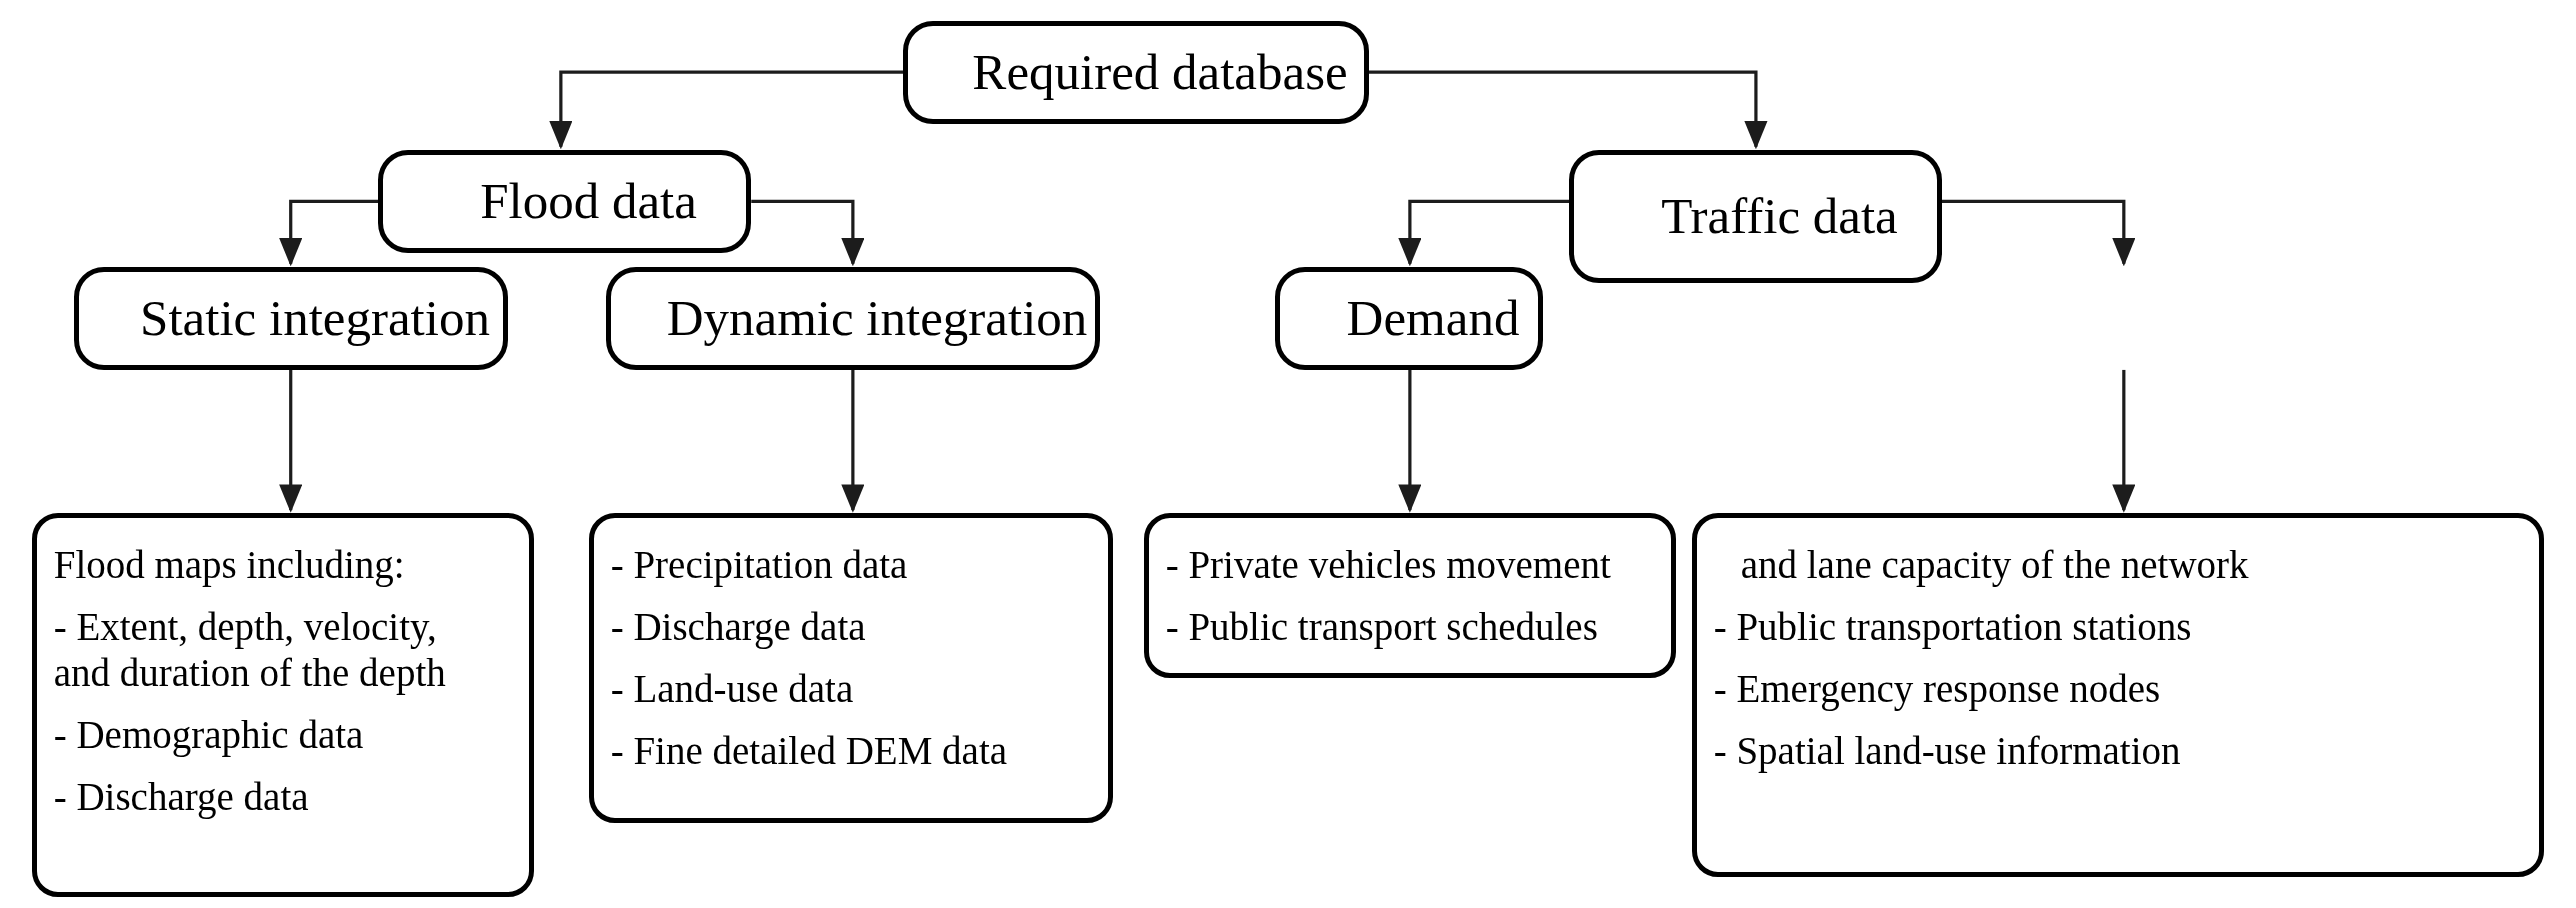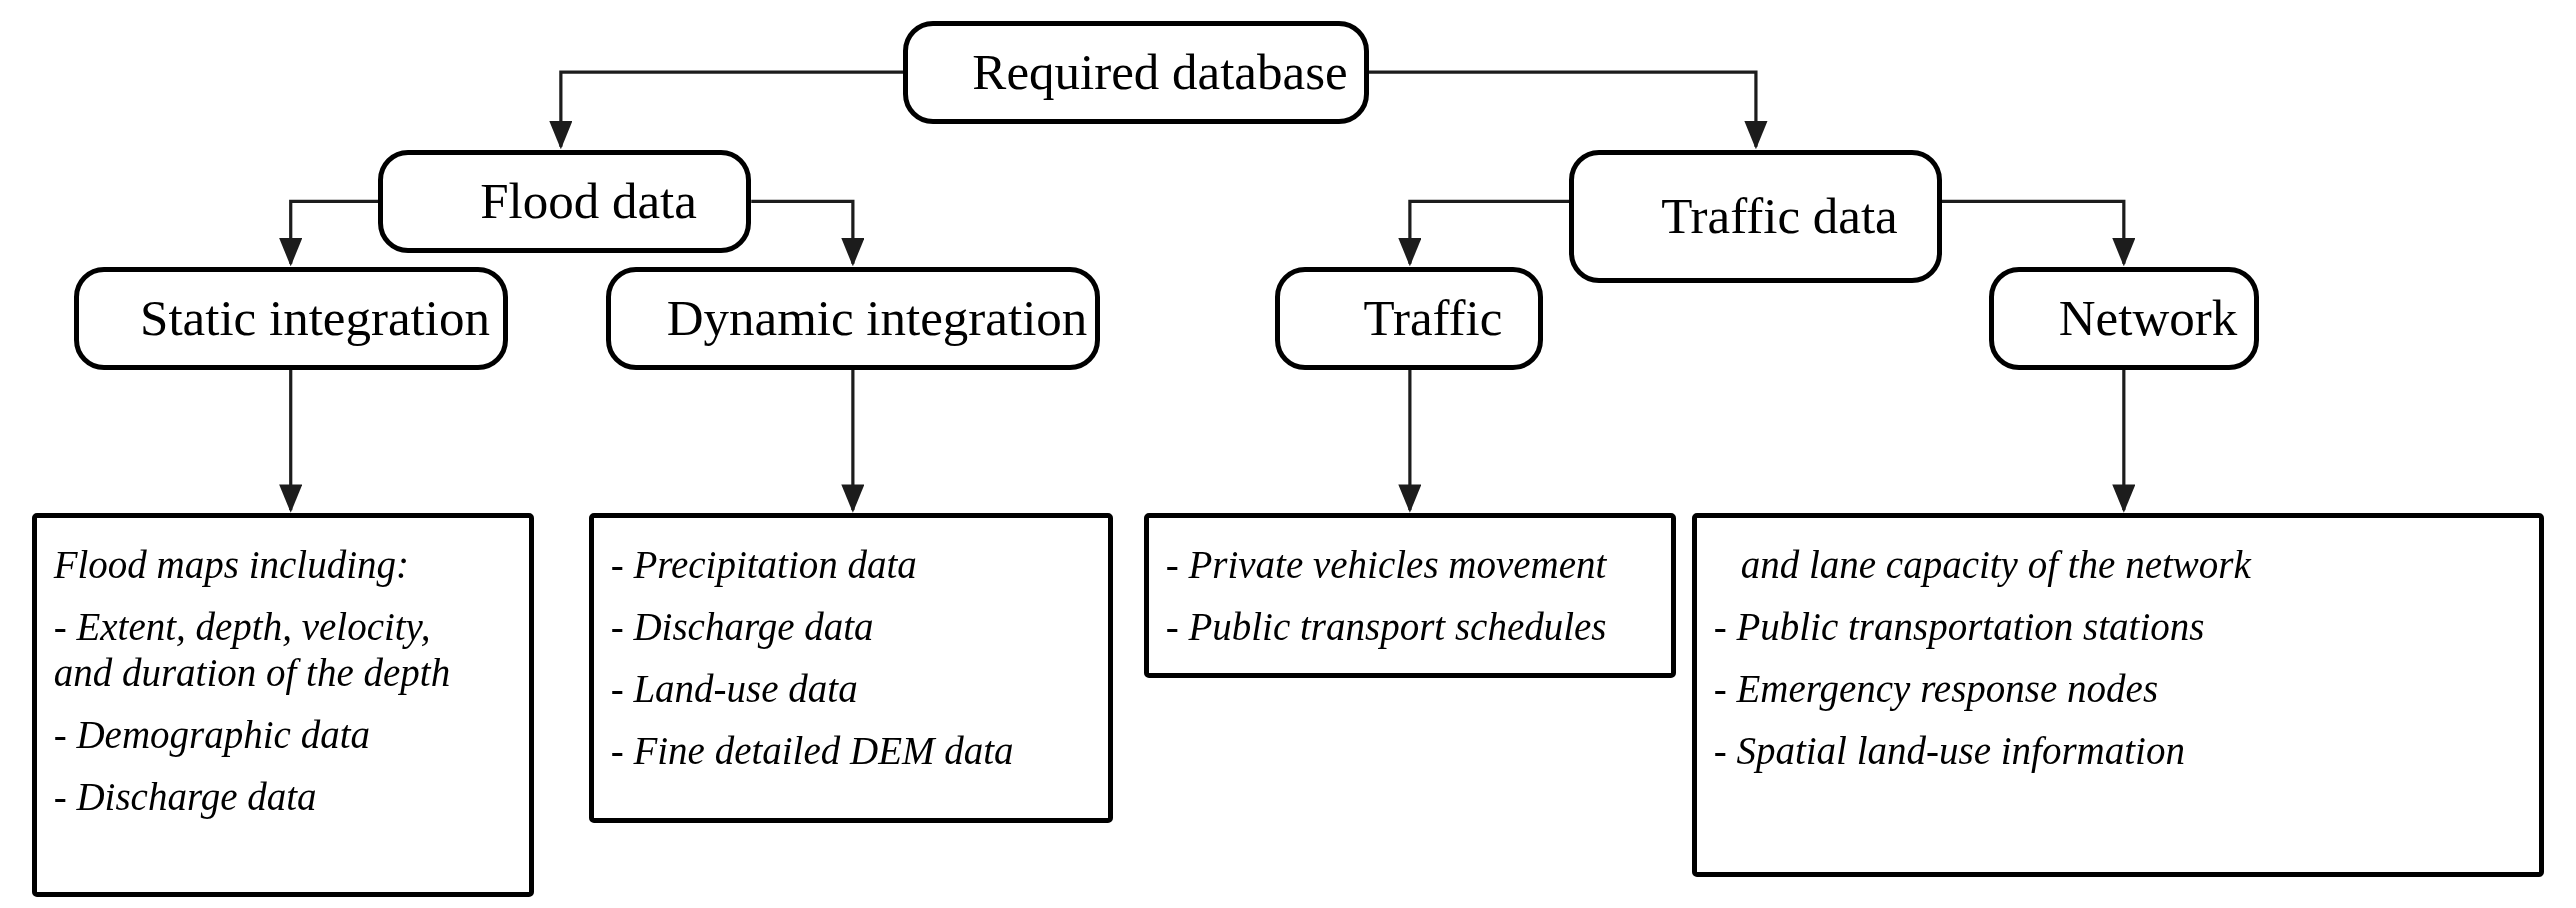--- a/index.html
+++ b/index.html
@@ -35,24 +35,23 @@
   .node .label{
     font-size:51px;
     line-height:1;
     white-space:nowrap;
     text-align:center;
   }
   .leaf{
     position:absolute;
     box-sizing:border-box;
     border:5.8px solid var(--box-border);
-    border-radius:5px;
+    border-radius:26px;
     background:var(--background);
     padding:24.4px 11.6px 0 16.7px;
-    font-style:italic;
   }
   .leaf .line{
     font-size:39px;
     line-height:46px;
     white-space:pre;
   }
   .leaf .para{margin-top:16px;}
   .leaf .indent{padding-left:27px;}
 </style>
 </head>
@@ -89,24 +88,21 @@
     <span class="label">Traffic data</span>
   </div>
 
   <div class="node" style="left:74px;top:267px;width:434px;height:103px">
     <span class="label">Static integration</span>
   </div>
   <div class="node" style="left:606px;top:267px;width:494px;height:103px">
     <span class="label">Dynamic integration</span>
   </div>
   <div class="node" style="left:1275px;top:267px;width:268px;height:103px">
-    <span class="label">Traffic</span>
-  </div>
-  <div class="node" style="left:1989px;top:267px;width:270px;height:103px">
-    <span class="label">Network</span>
+    <span class="label">Demand</span>
   </div>
 
   <div class="leaf" style="left:32px;top:513px;width:502px;height:384px">
     <div class="line">Flood maps including:</div>
     <div class="line para">- Extent, depth, velocity,</div>
     <div class="line">and duration of the depth</div>
     <div class="line para">- Demographic data</div>
     <div class="line para">- Discharge data</div>
   </div>
 

